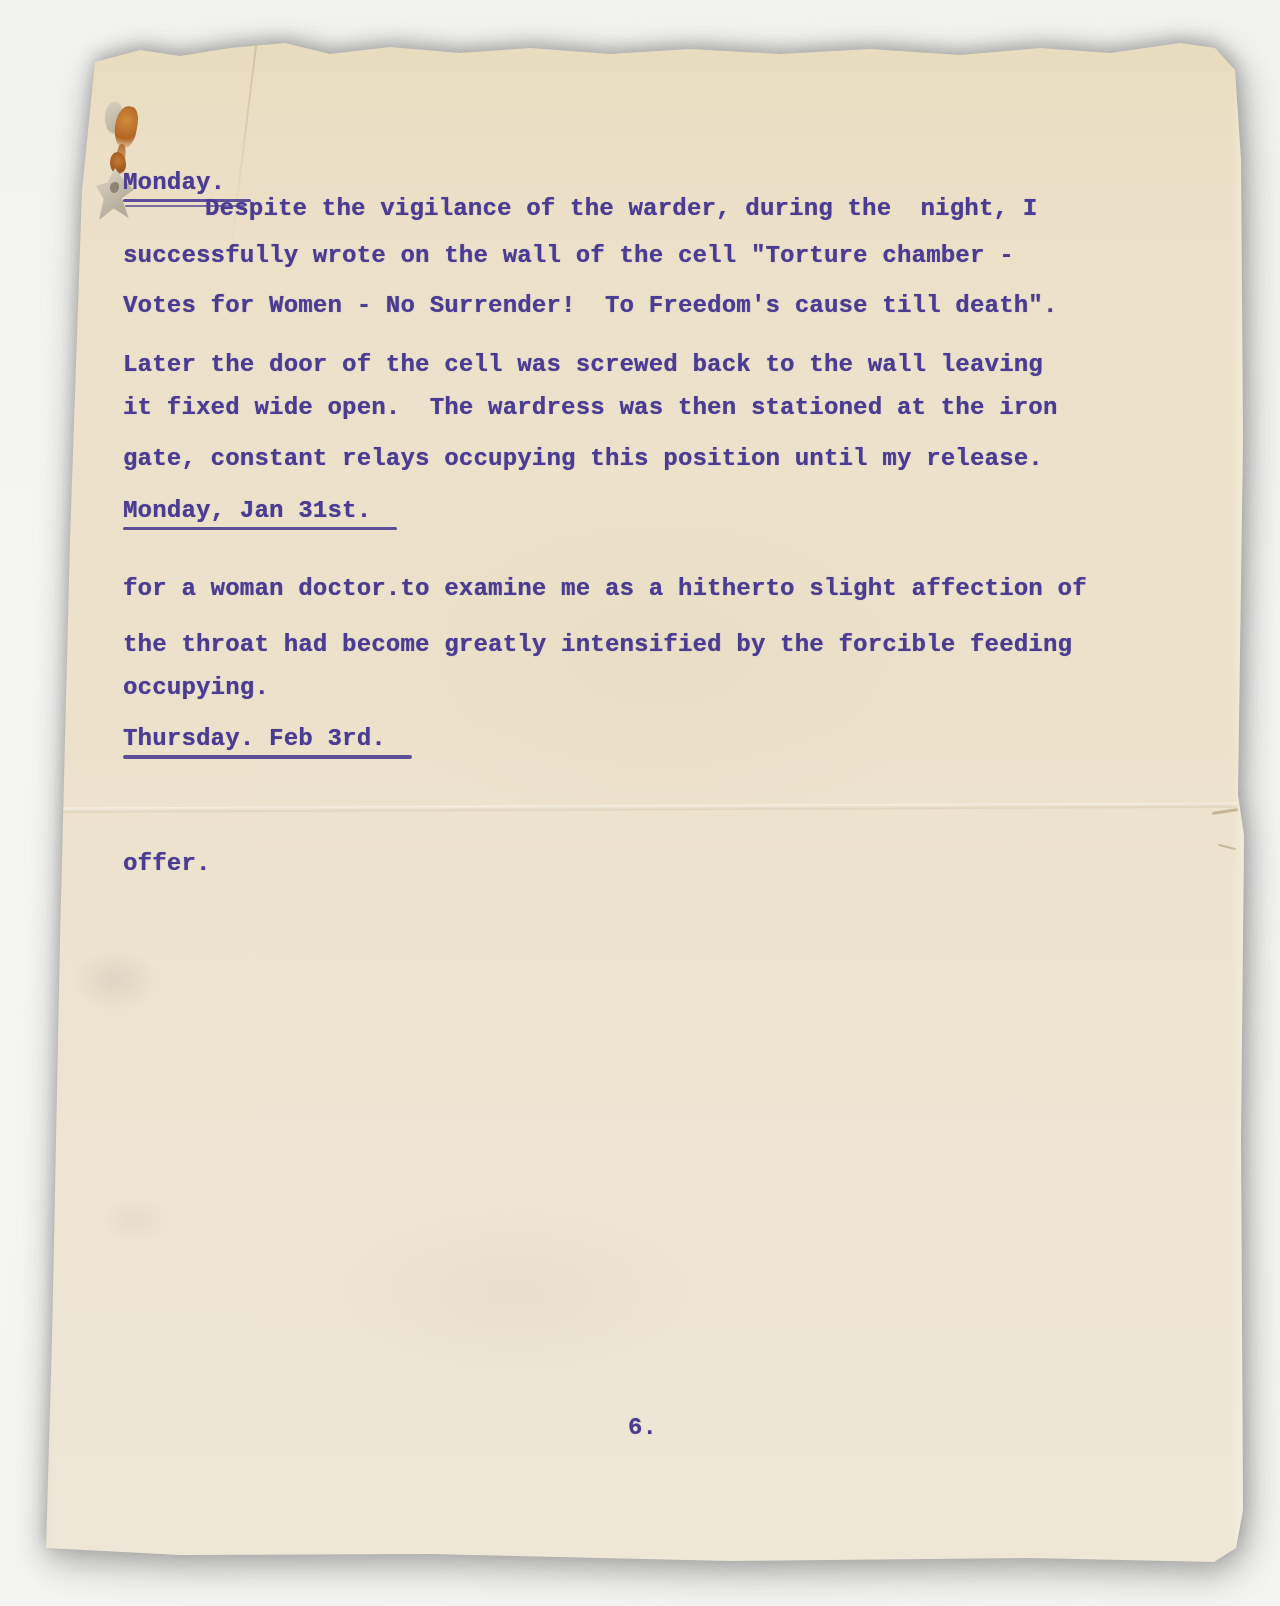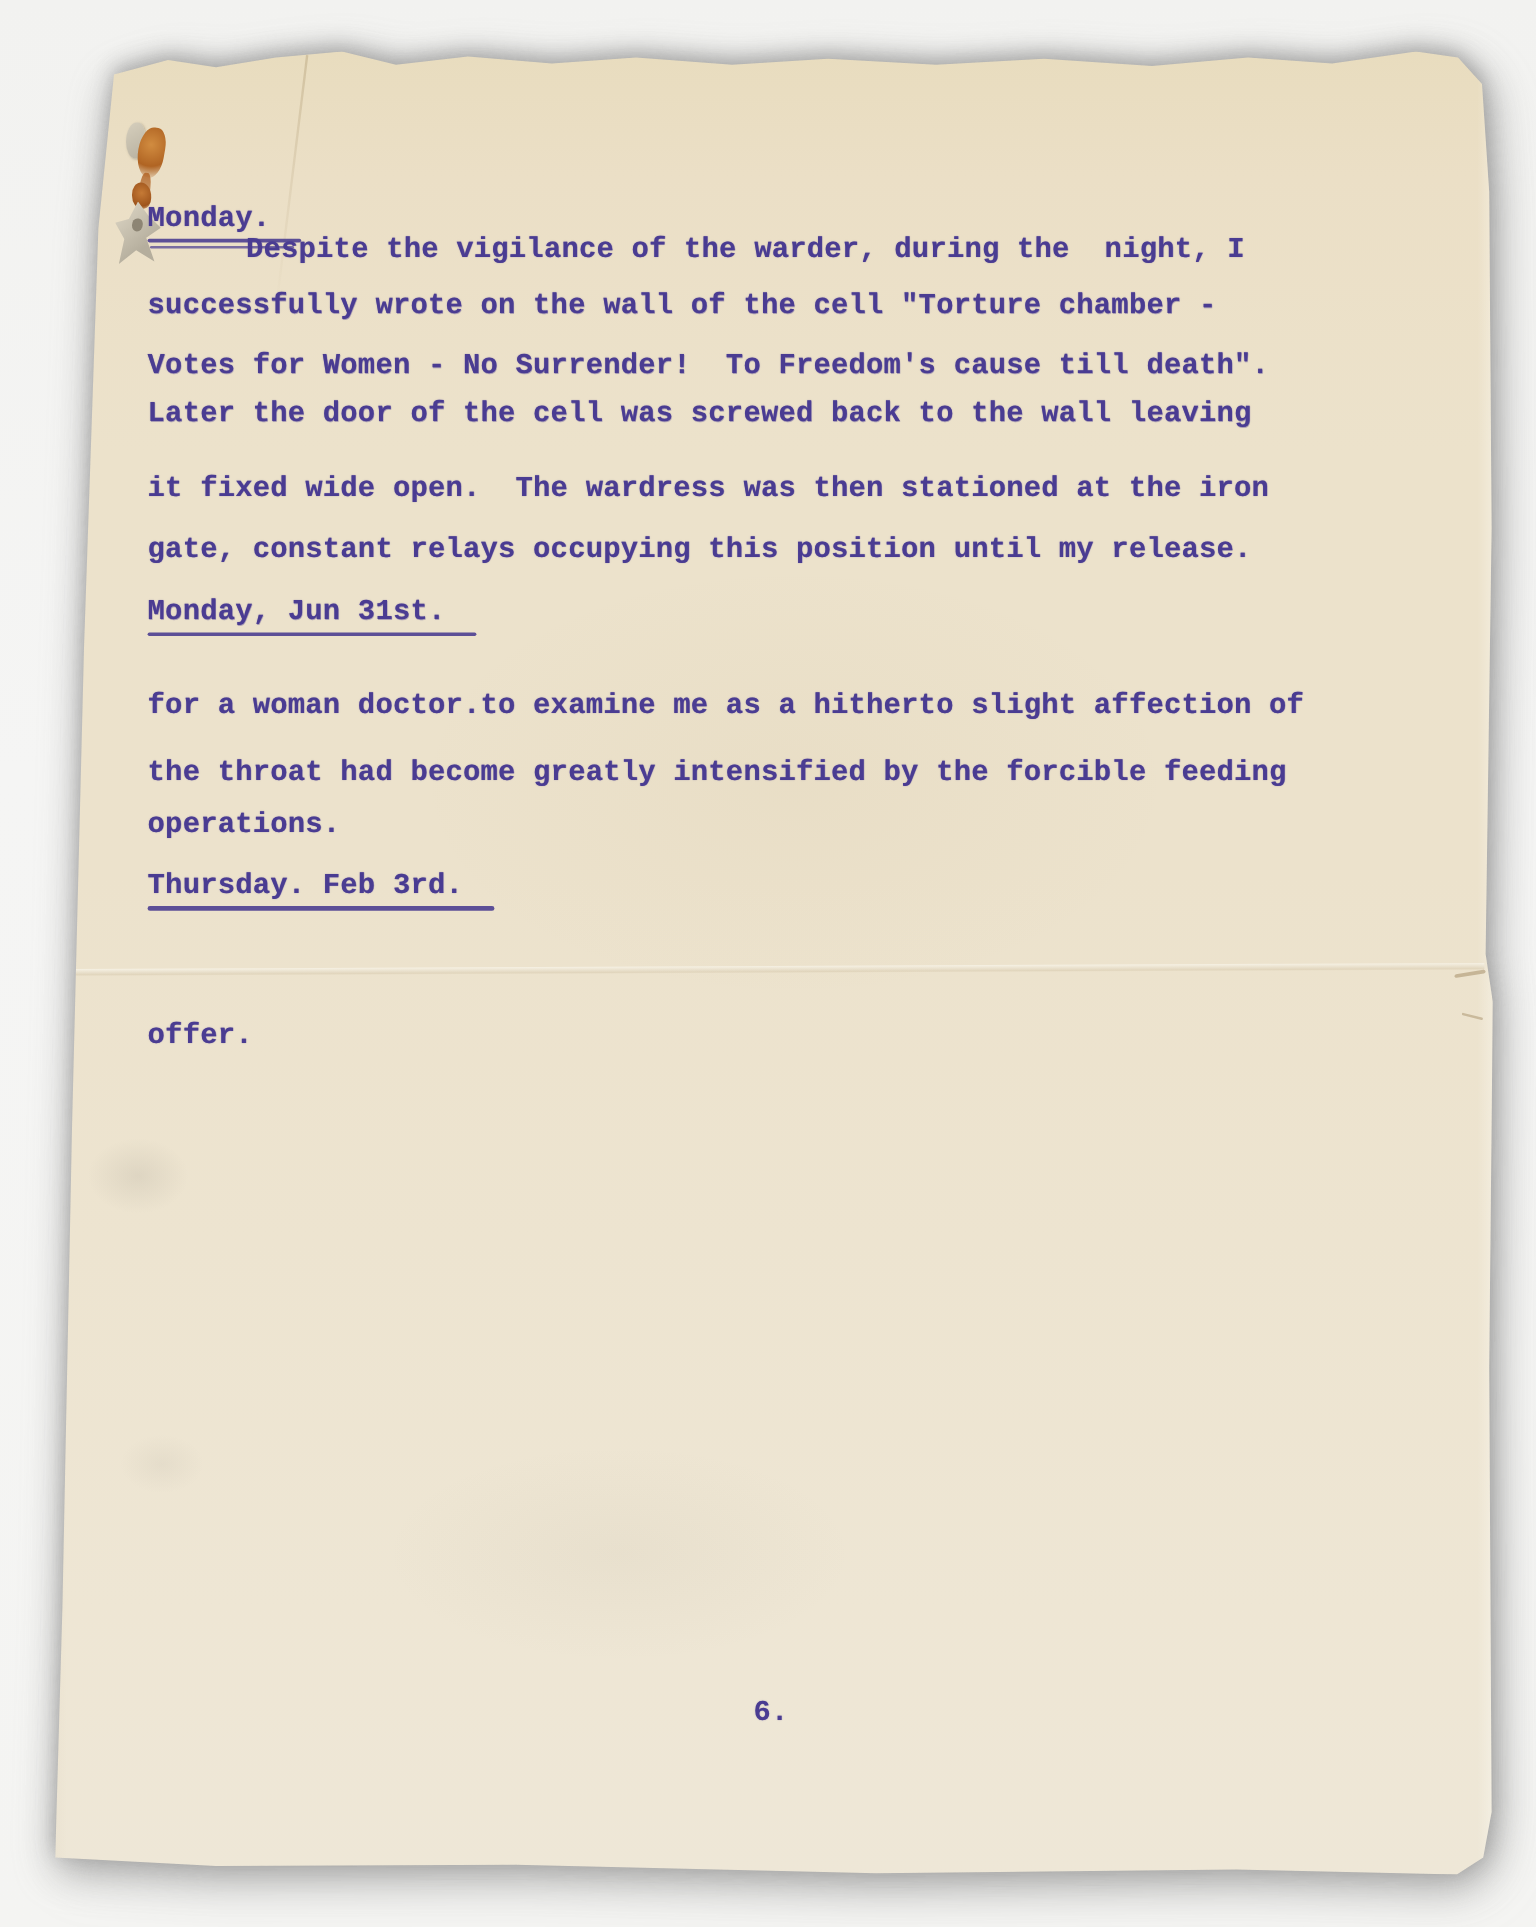--- a/index.html
+++ b/index.html
@@ -116,29 +116,29 @@
     <div class="pin-tear-flap"></div>
     <div class="pin-tear-hole"></div>
 
     <div class="text-layer">
 
       <div class="line" style="top:129px"><span class="hd double">Monday.</span></div>
 
       <div class="line indent" style="top:155px">Despite the vigilance of the warder, during the  night, I</div>
       <div class="line" style="top:252px">Votes for Women - No Surrender!  To Freedom's cause till death".</div>
       <div class="line" style="top:202px">successfully wrote on the wall of the cell "Torture chamber -</div>
-      <div class="line" style="top:292px">Later the door of the cell was screwed back to the wall leaving</div>
+      <div class="line" style="top:311px">Later the door of the cell was screwed back to the wall leaving</div>
       <div class="line" style="top:354px">it fixed wide open.  The wardress was then stationed at the iron</div>
       <div class="line" style="top:405px">gate, constant relays occupying this position until my release.</div>
 
-      <div class="line" style="top:457px"><span class="hd">Monday, Jun 31st.</span></div>
+      <div class="line" style="top:457px"><span class="hd">Monday, Jan 31st.</span></div>
 
       <div class="line" style="top:535px">for a woman doctor.to examine me as a hitherto slight affection of</div>
       <div class="line" style="top:591px">the throat had become greatly intensified by the forcible feeding</div>
-      <div class="line" style="top:634px">operations.</div>
+      <div class="line" style="top:634px">occupying.</div>
 
       <div class="line" style="top:685px"><span class="hd thick">Thursday. Feb 3rd.</span></div>
 
       <div class="line" style="top:810px">offer.</div>
 
       <div class="page-number">6.</div>
     </div>
 
   </div>
 </div>

